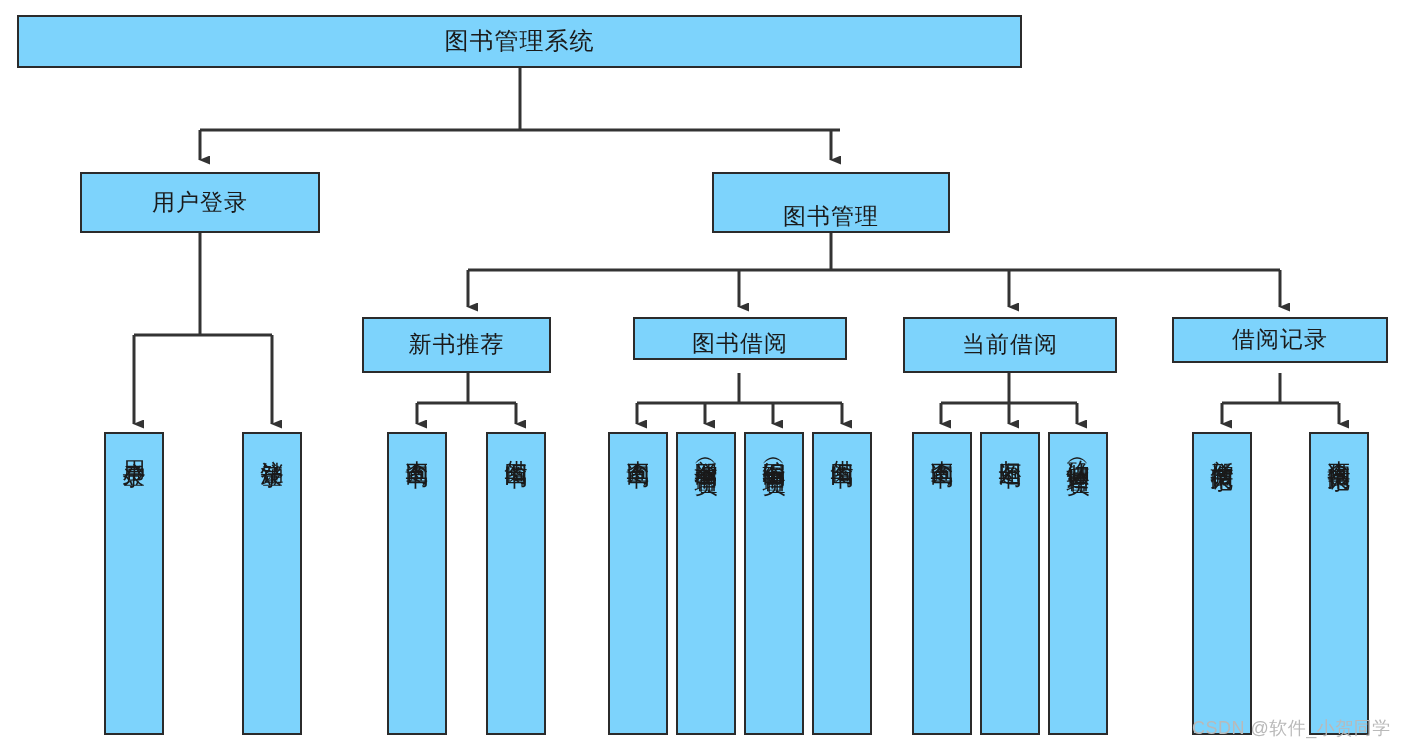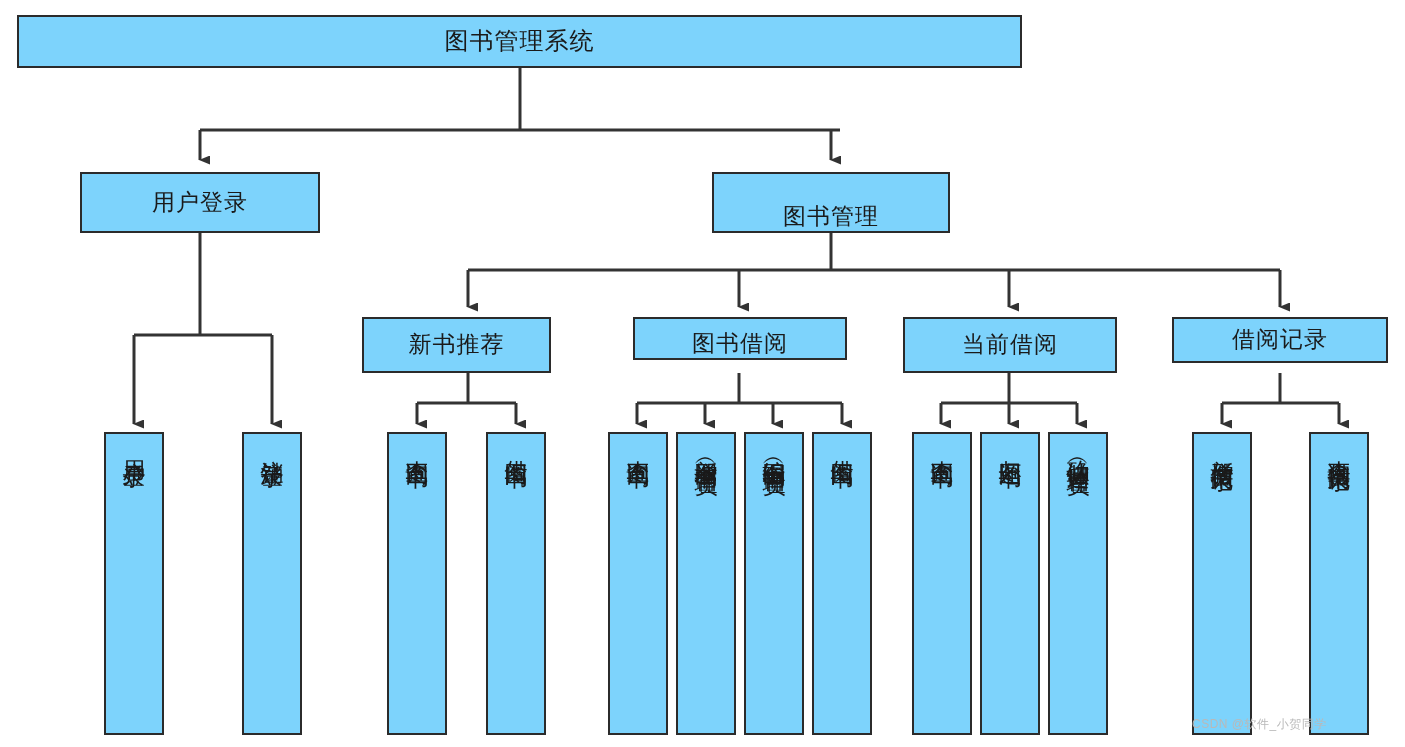--- a/index.html
+++ b/index.html
@@ -53,21 +53,21 @@
     line-height: 1.18;
     letter-spacing: 2px;
     white-space: nowrap;
     display: block;
   }
   .node.root .label {
     font-size: 24px;
   }
   .watermark {
     position: absolute;
-    font-size: 12px;
+    font-size: 18px;
     color: #b9b9b9;
     white-space: nowrap;
     letter-spacing: 0.5px;
     user-select: none;
   }
 </style>
 </head>
 <body>
 
 <div id="canvas">

